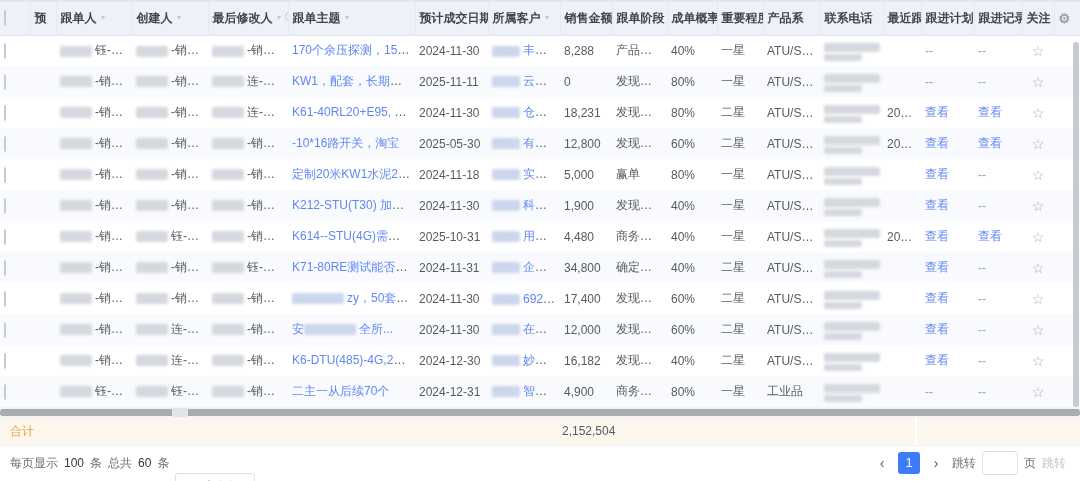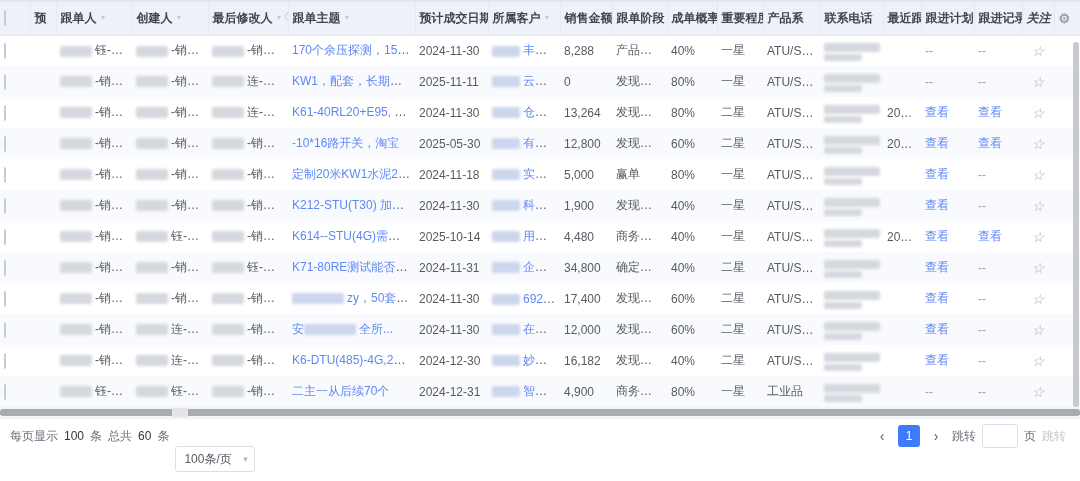--- a/index.html
+++ b/index.html
@@ -27,21 +27,21 @@
           vertical-align:middle; margin-right:3px; }
   .blur.b-name { width:32px; }
   .blur.b-cust { width:28px; background:#ccd6ec; }
   .blur.b-subj { width:52px; background:#ccd6ec; }
   .blur.b-ph1 { display:block; width:56px; height:9px; margin:3px 0 2px 0; }
   .blur.b-ph2 { display:block; width:38px; height:7px; margin:0; }
 
   .link { color:#5f87f5; cursor:pointer; text-decoration:none; }
   .dim { color:#9ba0a8; }
   .star { font-size:14px; color:#a9aeb6; cursor:pointer; display:block; text-align:center; }
-  td.c-star, th.c-star { text-align:center;font-style:italic; }
+  td.c-star, th.c-star { text-align:center; }
 
   
   .hscroll { position:relative; width:1080px; height:11px; background:#f3f4f6; }
   .hthumb { position:absolute; left:0; top:2px; height:7px; width:1080px; background:#a8abb2; border-radius:3px; }
   .hnotch { position:absolute; left:172px; top:1px; height:9px; width:16px; background:#e3e4e7; border-radius:2px; }
   .vscroll { position:absolute; right:1px; top:40px; width:6px; height:365px; background:#c7cad0; border-radius:3px; }
 
   
   .total { position:relative; width:1080px; height:27px; background:#fdf6ec; line-height:27px; }
   .total-label { position:absolute; left:10px; color:#dca54a; }
@@ -168,21 +168,21 @@
           </tr>
           <tr>
             <td class="c-select"><span class="cb"></span></td>
             <td class="c-warn"></td>
             <td class="c-follower"><span class="blur b-name"></span><span>-销售经...</span></td>
             <td class="c-creator"><span class="blur b-name"></span><span>-销售经理</span></td>
             <td class="c-modifier"><span class="blur b-name"></span><span>连-销售经理</span></td>
             <td class="c-subject"><span class="link">K61-40RL20+E95, 可能要44个...</span></td>
             <td class="c-date"><span>2024-11-30</span></td>
             <td class="c-customer"><span class="blur b-cust"></span><span class="link">仓储...</span></td>
-            <td class="c-amount"><span>13,264</span></td>
+            <td class="c-amount"><span>18,231</span></td>
             <td class="c-stage"><span>发现需求</span></td>
             <td class="c-probability"><span>80%</span></td>
             <td class="c-importance"><span>二星</span></td>
             <td class="c-product"><span>ATU/STU</span></td>
             <td class="c-phone">
               <span class="blur b-ph1"></span>
               <span class="blur b-ph2"></span>
             </td>
             <td class="c-recent"><span>2024-10</span></td>
             <td class="c-plan"><span class="link">查看</span></td>
@@ -270,21 +270,21 @@
             </td>
             <td class="c-settings"></td>
           </tr>
           <tr>
             <td class="c-select"><span class="cb"></span></td>
             <td class="c-warn"></td>
             <td class="c-follower"><span class="blur b-name"></span><span>-销售经...</span></td>
             <td class="c-creator"><span class="blur b-name"></span><span>钰-销售经理</span></td>
             <td class="c-modifier"><span class="blur b-name"></span><span>-销售经理</span></td>
             <td class="c-subject"><span class="link">K614--STU(4G)需求有10套</span></td>
-            <td class="c-date"><span>2025-10-14</span></td>
+            <td class="c-date"><span>2025-10-31</span></td>
             <td class="c-customer"><span class="blur b-cust"></span><span class="link">用数控...</span></td>
             <td class="c-amount"><span>4,480</span></td>
             <td class="c-stage"><span>商务谈判</span></td>
             <td class="c-probability"><span>40%</span></td>
             <td class="c-importance"><span>一星</span></td>
             <td class="c-product"><span>ATU/STU</span></td>
             <td class="c-phone">
               <span class="blur b-ph1"></span>
               <span class="blur b-ph2"></span>
             </td>
@@ -430,20 +430,25 @@
     </table>
   </div>
 
   <div class="hscroll">
     <div class="hthumb"></div>
     <div class="hnotch"></div>
   </div>
 
   <div class="vscroll"></div>
 
+  <div class="total">
+    <span class="total-label">合计</span>
+    <span class="total-amount">2,152,504</span>
+    <div class="total-divider"></div>
+  </div>
 
   <div class="footer">
     <div class="f-left">
       <span>每页显示</span>
       <span class="f-num">100</span>
       <span>条</span>
       <span>总共</span>
       <span class="f-num">60</span>
       <span>条</span>
       <div class="selectbox">

